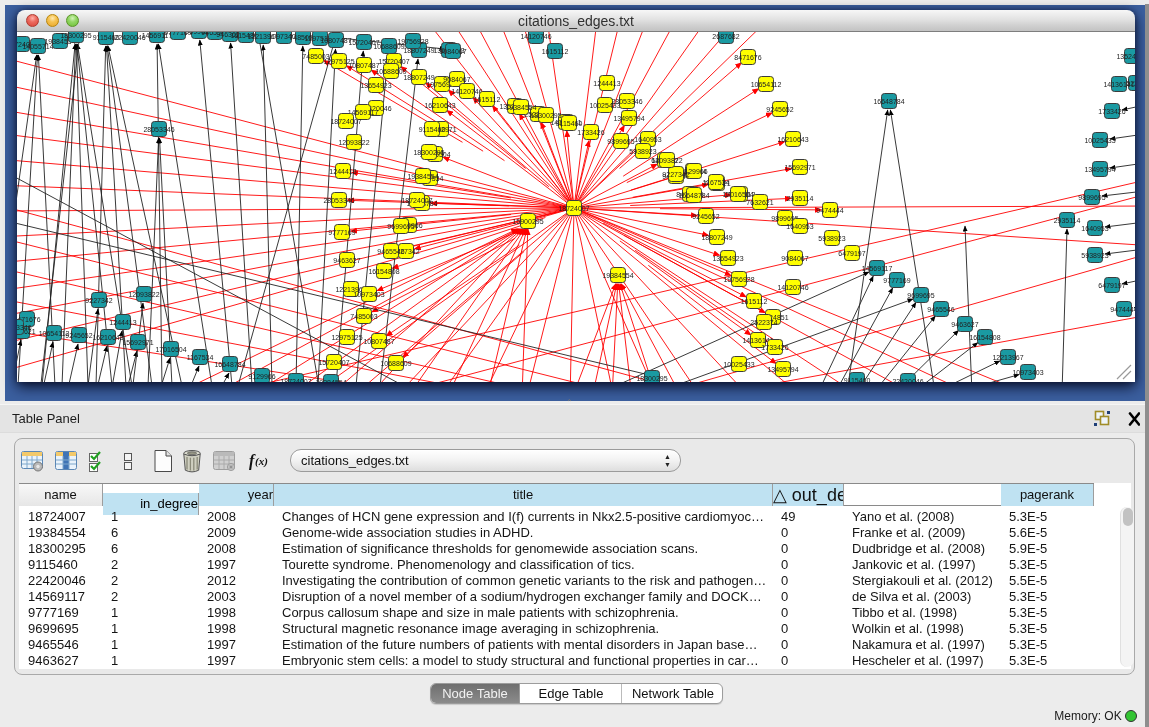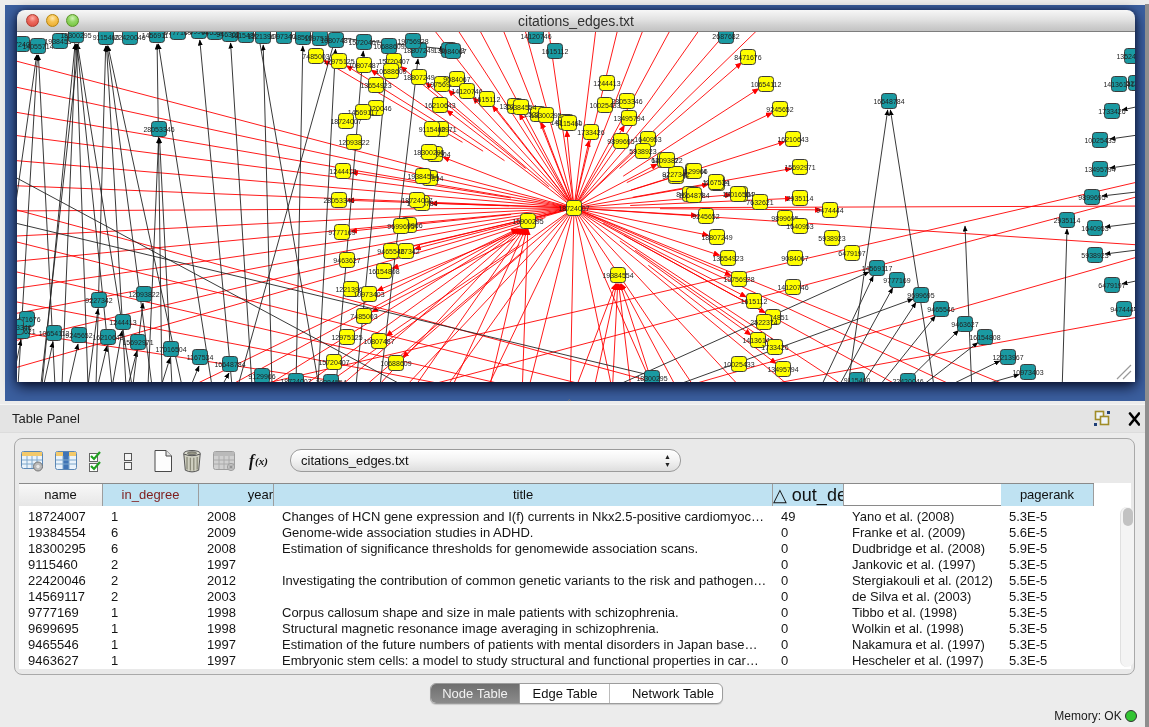--- a/index.html
+++ b/index.html
@@ -948,21 +948,21 @@
 <g transform="translate(228,2)">
  <text x="0" y="15" font-family="Liberation Serif" font-style="italic" font-weight="bold" font-size="16" fill="#111">f</text>
  <text x="6" y="14" font-family="Liberation Serif" font-style="italic" font-weight="bold" font-size="11" fill="#111">(x)</text>
 </g>
 </svg>
         </div>
       <div id="combo">citations_edges.txt<span class="stepper">▲<br>▼</span></div>
       <div id="tablewrap">
           <div style="position:absolute;left:0;top:0;width:1075px;height:23px;border-top:1px solid #8a8a8a;border-bottom:1px solid #8a8a8a;">
             <div style="position:absolute;left:0px;top:0;width:84px;height:22px;background:linear-gradient(#f8f8f8,#e6e6e6);border-right:1px solid #9d9d9d;font-size:13px;color:#111;text-align:center;line-height:22px;overflow:hidden;white-space:nowrap;">name</div>
-            <div style="position:absolute;left:84px;top:0;width:96px;height:22px;background:#bfe2f2;border-right:1px solid #9d9d9d;font-size:13px;color:#7f1d1d;text-align:center;line-height:22px;overflow:hidden;white-space:nowrap;">in_degree</div>
+            <div style="position:absolute;left:84px;top:9px;width:96px;height:22px;background:#bfe2f2;border-right:1px solid #9d9d9d;font-size:13px;color:#000000;text-align:right;line-height:22px;overflow:hidden;white-space:nowrap;">in_degree</div>
             <div style="position:absolute;left:180px;top:0;width:75px;height:22px;background:#bfe2f2;border-right:1px solid #9d9d9d;font-size:13px;color:#111;text-align:right;line-height:22px;overflow:hidden;white-space:nowrap;">year</div>
             <div style="position:absolute;left:255px;top:0;width:499px;height:22px;background:#bfe2f2;border-right:1px solid #9d9d9d;font-size:13px;color:#111;text-align:center;line-height:22px;overflow:hidden;white-space:nowrap;">title</div>
             <div style="position:absolute;left:754px;top:0;width:71px;height:22px;background:#bfe2f2;border-right:1px solid #9d9d9d;font-size:18px;color:#111;text-align:center;line-height:22px;overflow:hidden;white-space:nowrap;">△ out_de…</div>
             <div style="position:absolute;left:982px;top:0;width:93px;height:22px;background:#bfe2f2;border-right:1px solid #9d9d9d;font-size:13px;color:#111;text-align:center;line-height:22px;overflow:hidden;white-space:nowrap;">pagerank</div>
           </div>
           <div style="position:absolute;left:9px;top:26px;width:75px;height:16px;font-size:13px;color:#151515;line-height:16px;overflow:hidden;white-space:nowrap;">18724007</div>
           <div style="position:absolute;left:92px;top:26px;width:88px;height:16px;font-size:13px;color:#151515;line-height:16px;overflow:hidden;white-space:nowrap;">1</div>
           <div style="position:absolute;left:188px;top:26px;width:67px;height:16px;font-size:13px;color:#151515;line-height:16px;overflow:hidden;white-space:nowrap;">2008</div>
           <div style="position:absolute;left:263px;top:26px;width:491px;height:16px;font-size:13px;color:#151515;line-height:16px;overflow:hidden;white-space:nowrap;">Changes of HCN gene expression and I(f) currents in Nkx2.5‑positive cardiomyoc…</div>
           <div style="position:absolute;left:762px;top:26px;width:63px;height:16px;font-size:13px;color:#151515;line-height:16px;overflow:hidden;white-space:nowrap;">49</div>
@@ -978,33 +978,35 @@
           <div style="position:absolute;left:9px;top:58px;width:75px;height:16px;font-size:13px;color:#151515;line-height:16px;overflow:hidden;white-space:nowrap;">18300295</div>
           <div style="position:absolute;left:92px;top:58px;width:88px;height:16px;font-size:13px;color:#151515;line-height:16px;overflow:hidden;white-space:nowrap;">6</div>
           <div style="position:absolute;left:188px;top:58px;width:67px;height:16px;font-size:13px;color:#151515;line-height:16px;overflow:hidden;white-space:nowrap;">2008</div>
           <div style="position:absolute;left:263px;top:58px;width:491px;height:16px;font-size:13px;color:#151515;line-height:16px;overflow:hidden;white-space:nowrap;">Estimation of significance thresholds for genomewide association scans.</div>
           <div style="position:absolute;left:762px;top:58px;width:63px;height:16px;font-size:13px;color:#151515;line-height:16px;overflow:hidden;white-space:nowrap;">0</div>
           <div style="position:absolute;left:833px;top:58px;width:149px;height:16px;font-size:13px;color:#151515;line-height:16px;overflow:hidden;white-space:nowrap;">Dudbridge et al. (2008)</div>
           <div style="position:absolute;left:990px;top:58px;width:85px;height:16px;font-size:13px;color:#151515;line-height:16px;overflow:hidden;white-space:nowrap;">5.9E‑5</div>
           <div style="position:absolute;left:9px;top:74px;width:75px;height:16px;font-size:13px;color:#151515;line-height:16px;overflow:hidden;white-space:nowrap;">9115460</div>
           <div style="position:absolute;left:92px;top:74px;width:88px;height:16px;font-size:13px;color:#151515;line-height:16px;overflow:hidden;white-space:nowrap;">2</div>
           <div style="position:absolute;left:188px;top:74px;width:67px;height:16px;font-size:13px;color:#151515;line-height:16px;overflow:hidden;white-space:nowrap;">1997</div>
+          <div style="position:absolute;left:263px;top:74px;width:491px;height:16px;font-size:13px;color:#151515;line-height:16px;overflow:hidden;white-space:nowrap;">Tourette syndrome. Phenomenology and classification of tics.</div>
           <div style="position:absolute;left:762px;top:74px;width:63px;height:16px;font-size:13px;color:#151515;line-height:16px;overflow:hidden;white-space:nowrap;">0</div>
           <div style="position:absolute;left:833px;top:74px;width:149px;height:16px;font-size:13px;color:#151515;line-height:16px;overflow:hidden;white-space:nowrap;">Jankovic et al. (1997)</div>
           <div style="position:absolute;left:990px;top:74px;width:85px;height:16px;font-size:13px;color:#151515;line-height:16px;overflow:hidden;white-space:nowrap;">5.3E‑5</div>
           <div style="position:absolute;left:9px;top:90px;width:75px;height:16px;font-size:13px;color:#151515;line-height:16px;overflow:hidden;white-space:nowrap;">22420046</div>
           <div style="position:absolute;left:92px;top:90px;width:88px;height:16px;font-size:13px;color:#151515;line-height:16px;overflow:hidden;white-space:nowrap;">2</div>
           <div style="position:absolute;left:188px;top:90px;width:67px;height:16px;font-size:13px;color:#151515;line-height:16px;overflow:hidden;white-space:nowrap;">2012</div>
           <div style="position:absolute;left:263px;top:90px;width:491px;height:16px;font-size:13px;color:#151515;line-height:16px;overflow:hidden;white-space:nowrap;">Investigating the contribution of common genetic variants to the risk and pathogen…</div>
           <div style="position:absolute;left:762px;top:90px;width:63px;height:16px;font-size:13px;color:#151515;line-height:16px;overflow:hidden;white-space:nowrap;">0</div>
           <div style="position:absolute;left:833px;top:90px;width:149px;height:16px;font-size:13px;color:#151515;line-height:16px;overflow:hidden;white-space:nowrap;">Stergiakouli et al. (2012)</div>
           <div style="position:absolute;left:990px;top:90px;width:85px;height:16px;font-size:13px;color:#151515;line-height:16px;overflow:hidden;white-space:nowrap;">5.5E‑5</div>
           <div style="position:absolute;left:9px;top:106px;width:75px;height:16px;font-size:13px;color:#151515;line-height:16px;overflow:hidden;white-space:nowrap;">14569117</div>
           <div style="position:absolute;left:92px;top:106px;width:88px;height:16px;font-size:13px;color:#151515;line-height:16px;overflow:hidden;white-space:nowrap;">2</div>
           <div style="position:absolute;left:188px;top:106px;width:67px;height:16px;font-size:13px;color:#151515;line-height:16px;overflow:hidden;white-space:nowrap;">2003</div>
+          <div style="position:absolute;left:263px;top:106px;width:491px;height:16px;font-size:13px;color:#151515;line-height:16px;overflow:hidden;white-space:nowrap;">Disruption of a novel member of a sodium/hydrogen exchanger family and DOCK…</div>
           <div style="position:absolute;left:762px;top:106px;width:63px;height:16px;font-size:13px;color:#151515;line-height:16px;overflow:hidden;white-space:nowrap;">0</div>
           <div style="position:absolute;left:833px;top:106px;width:149px;height:16px;font-size:13px;color:#151515;line-height:16px;overflow:hidden;white-space:nowrap;">de Silva et al. (2003)</div>
           <div style="position:absolute;left:990px;top:106px;width:85px;height:16px;font-size:13px;color:#151515;line-height:16px;overflow:hidden;white-space:nowrap;">5.3E‑5</div>
           <div style="position:absolute;left:9px;top:122px;width:75px;height:16px;font-size:13px;color:#151515;line-height:16px;overflow:hidden;white-space:nowrap;">9777169</div>
           <div style="position:absolute;left:92px;top:122px;width:88px;height:16px;font-size:13px;color:#151515;line-height:16px;overflow:hidden;white-space:nowrap;">1</div>
           <div style="position:absolute;left:188px;top:122px;width:67px;height:16px;font-size:13px;color:#151515;line-height:16px;overflow:hidden;white-space:nowrap;">1998</div>
           <div style="position:absolute;left:263px;top:122px;width:491px;height:16px;font-size:13px;color:#151515;line-height:16px;overflow:hidden;white-space:nowrap;">Corpus callosum shape and size in male patients with schizophrenia.</div>
           <div style="position:absolute;left:762px;top:122px;width:63px;height:16px;font-size:13px;color:#151515;line-height:16px;overflow:hidden;white-space:nowrap;">0</div>
           <div style="position:absolute;left:833px;top:122px;width:149px;height:16px;font-size:13px;color:#151515;line-height:16px;overflow:hidden;white-space:nowrap;">Tibbo et al. (1998)</div>
           <div style="position:absolute;left:990px;top:122px;width:85px;height:16px;font-size:13px;color:#151515;line-height:16px;overflow:hidden;white-space:nowrap;">5.3E‑5</div>
@@ -1030,19 +1032,19 @@
           <div style="position:absolute;left:833px;top:170px;width:149px;height:16px;font-size:13px;color:#151515;line-height:16px;overflow:hidden;white-space:nowrap;">Hescheler et al. (1997)</div>
           <div style="position:absolute;left:990px;top:170px;width:85px;height:16px;font-size:13px;color:#151515;line-height:16px;overflow:hidden;white-space:nowrap;">5.3E‑5</div>
           <div style="position:absolute;left:1101px;top:24px;width:14px;height:160px;background:#f4f4f4;border-left:1px solid #e0e0e0;border-radius:7px;">
             <div style="position:absolute;left:2px;top:1px;width:10px;height:18px;background:#c2c2c2;border-radius:5px;"></div>
           </div>
         </div>
     </div>
     <div id="tabs">
         <div style="position:absolute;left:430px;top:8px;width:293px;height:21px;border:1px solid #9c9c9c;border-radius:6px;background:#fff;box-shadow:0 1px 1px rgba(0,0,0,0.15);overflow:hidden;font-size:13px;">
 <div style="position:absolute;left:0;top:0;width:89px;height:21px;background:linear-gradient(#6f6f6f,#8e8e8e);color:#f2f2f2;text-align:center;line-height:20px;border-right:1px solid #9c9c9c;">Node Table</div>
-<div style="position:absolute;left:90px;top:0;width:89px;height:21px;color:#111;text-align:center;line-height:20px;border-right:1px solid #bbb;">Edge Table</div>
+<div style="position:absolute;left:90px;top:0;width:101px;height:21px;color:#111;text-align:center;line-height:20px;border-right:1px solid #bbb;">Edge Table</div>
 <div style="position:absolute;left:192px;top:0;width:100px;height:21px;color:#111;text-align:center;line-height:20px;">Network Table</div>
 </div>
       </div>
     <div id="status">Memory: OK <span style="display:inline-block;width:12px;height:12px;border-radius:50%;background:#33c433;border:1px solid #333;vertical-align:-2px;"></span></div>
   </div>
 </div>
 
 </body></html>

